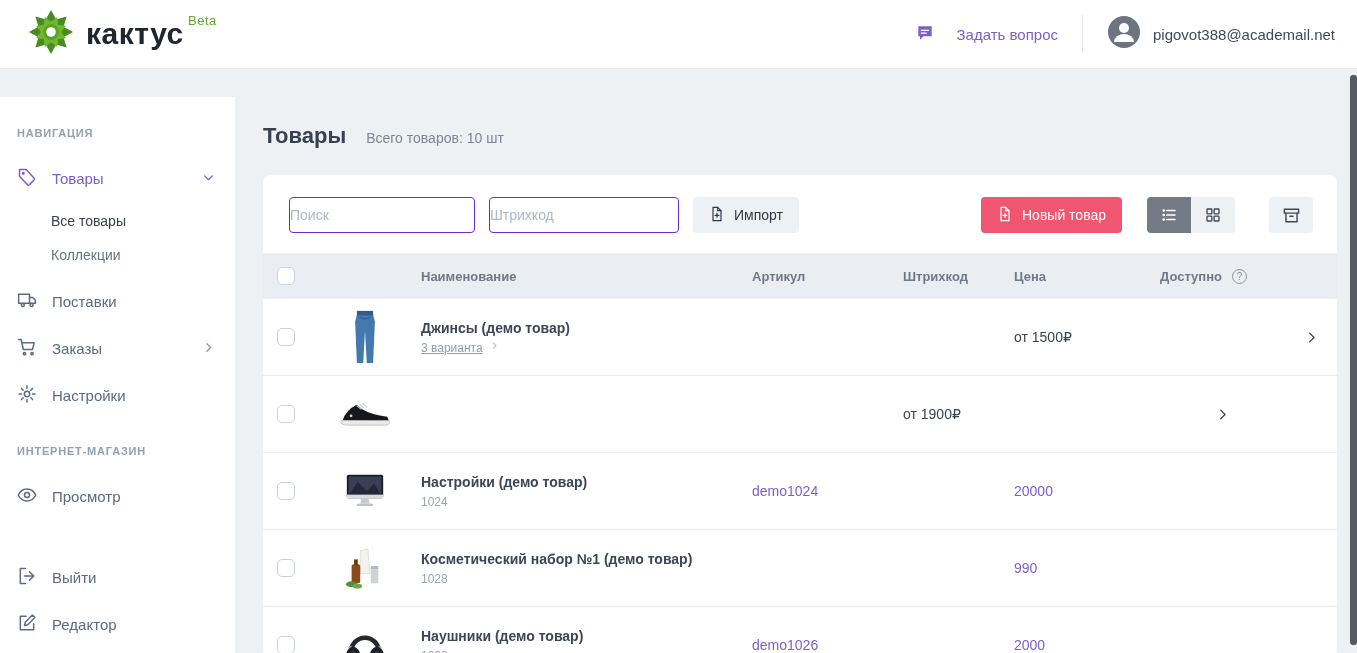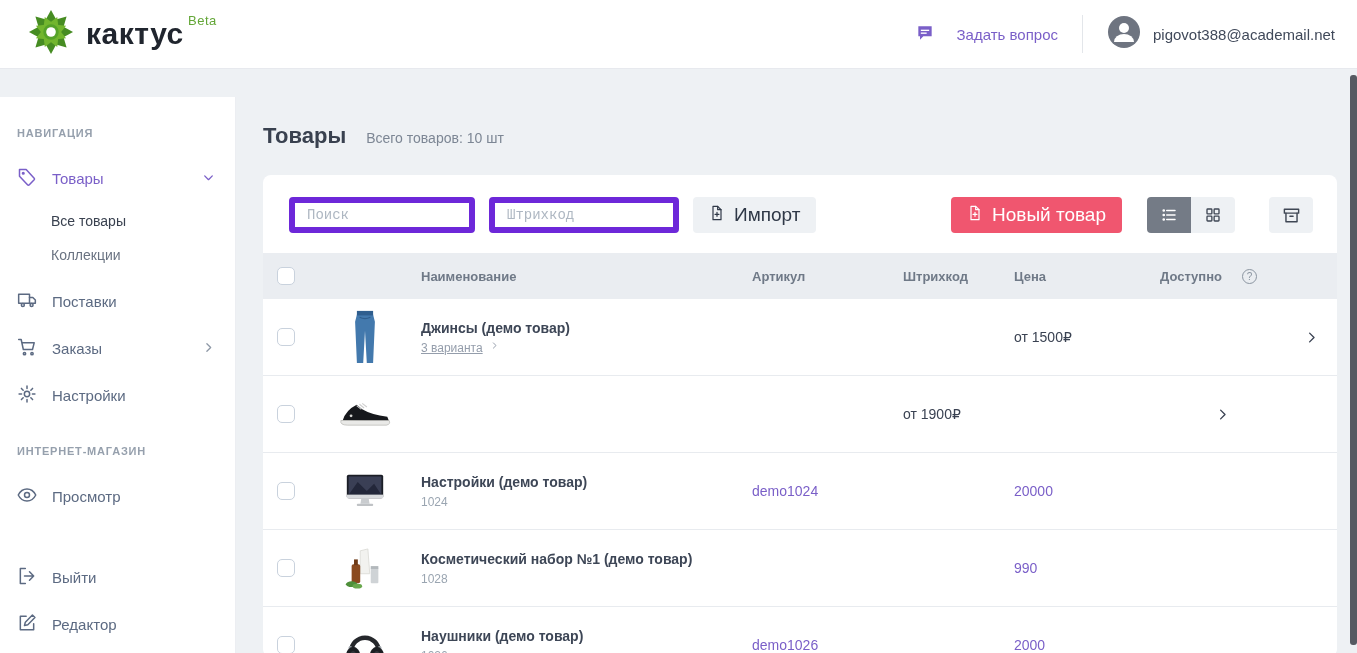--- a/index.html
+++ b/index.html
@@ -36,24 +36,24 @@
   
   .main { flex:1; padding:26px 20px 0 27px; overflow:hidden; }
   .page-head { display:flex; align-items:baseline; gap:20px; margin-bottom:26px; }
   .page-title { font-size:22px; font-weight:bold; color:#39414f; }
   .page-total { font-size:14px; color:#7c8694; }
 
   .card { background:#fff; border-radius:8px; height:482px; overflow:hidden; }
 
   
   .toolbar { display:flex; align-items:center; padding:22px 24px 20px 26px; }
-  .tb-input { width:186px; height:36px; border:6px solid #6d28d9; border-radius:4px; padding:0 12px; font-size:14px; color:#3a4252; outline:none; font-family:Liberation Mono, monospace; }
+  .tb-input { width:186px; height:36px; border:1px solid #6d28d9; border-radius:4px; padding:0 0; font-size:14px; color:#3a4252; outline:none; font-family:Liberation Sans, sans-serif; }
   .tb-input::placeholder { color:#aeb7c2; }
   .tb-input + .tb-input { margin-left:14px; }
-  .btn { display:inline-flex; align-items:center; gap:9px; height:36px; border:none; border-radius:4px; font-size:19px; cursor:pointer; font-family:inherit; }
+  .btn { display:inline-flex; align-items:center; gap:9px; height:36px; border:none; border-radius:4px; font-size:14px; cursor:pointer; font-family:inherit; }
   .btn-gray { background:#eef1f4; color:#2f3847; padding:0 16px; margin-left:14px; }
   .btn-red { background:#f0566f; color:#fff; padding:0 16px; }
   .spacer { flex:1; }
   .toggle-group { display:flex; margin-left:25px; border-radius:4px; overflow:hidden; }
   .toggle-btn { width:44px; height:36px; display:flex; align-items:center; justify-content:center; cursor:pointer; background:#eef1f4; border:none; }
   .toggle-btn.active { background:#747b86; }
   .archive-btn { width:44px; height:36px; display:flex; align-items:center; justify-content:center; cursor:pointer; background:#eef1f4; border:none; border-radius:4px; margin-left:34px; }
 
   
   .tgrid { display:grid; grid-template-columns:46px 112px 1fr 151px 111px 146px 125px 52px; align-items:center; }
@@ -62,21 +62,21 @@
   .cell-center { display:flex; justify-content:center; align-items:center; }
   .checkbox { width:18px; height:18px; border:1.5px solid #c9d2dd; border-radius:5px; background:#fff; cursor:pointer; }
   .name-cell { display:flex; flex-direction:column; gap:5px; }
   .prod-name { font-size:14px; font-weight:bold; color:#3d4656; }
   .variants { display:inline-flex; align-items:flex-start; gap:7px; font-size:12px; color:#949dab; cursor:pointer; width:max-content; }
   .variants .vlabel { text-decoration:underline; }
   .prod-code { font-size:12px; color:#9aa5b1; }
   .purple { color:#7a5fc8; font-size:14px; }
   .price-dark { color:#3a4252; font-size:14px; }
   .row-chevron { cursor:pointer; display:flex; justify-content:center; }
-  .avail-head { display:flex; gap:20px; }
+  .avail-head { display:flex; gap:10px; }
   .q-icon { width:15px; height:15px; border:1px solid #8b95a1; border-radius:50%; font-size:10px; color:#8b95a1; display:inline-flex; align-items:center; justify-content:center; font-weight:normal; }
 
   
   .scrollbar { position:absolute; right:0; top:69px; bottom:0; width:8px; background:#eef1f4; }
   .scroll-thumb { position:absolute; top:6px; left:1px; width:7px; height:570px; background:#565a62; border-radius:3px; }
 </style>
 </head>
 <body>
 
 <div class="topbar">

